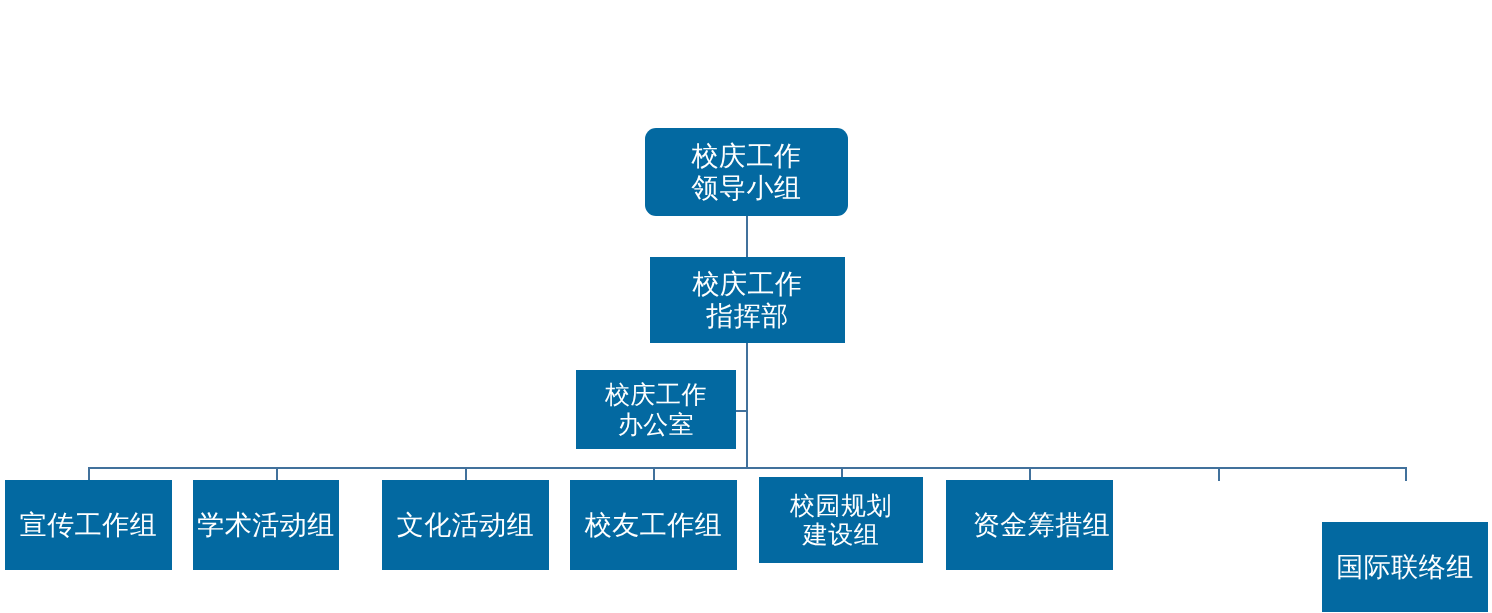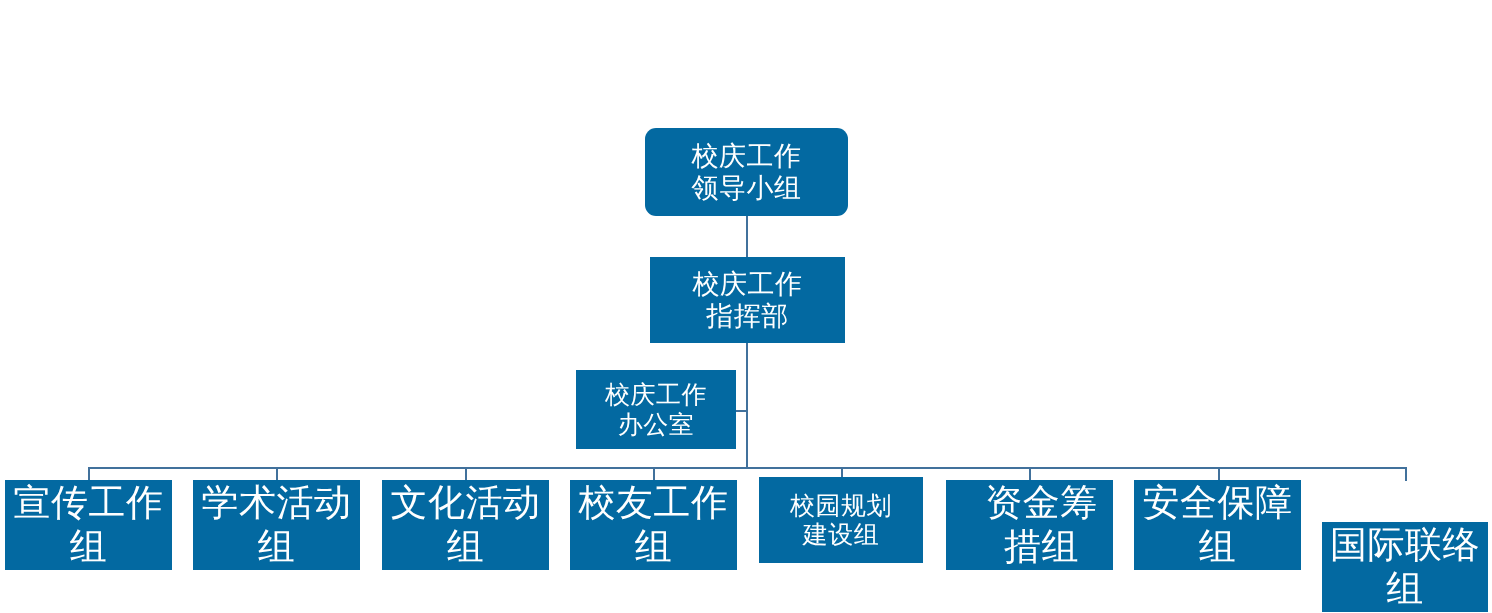--- a/index.html
+++ b/index.html
@@ -32,21 +32,21 @@
     letter-spacing: 0.5px;
     white-space: pre-line;
     z-index: 2;
   }
   .node.rounded {
     border-radius: 11px;
   }
   .node.lvl1 { font-size: 27px; }
   .node.lvl2 { font-size: 27px; }
   .node.lvl3 { font-size: 25px; }
-  .node.leaf { font-size: 37px; }
+  .node.leaf { font-size: 27px; }
   .node.leaf-2line { font-size: 25px; }
 
   .connector {
     position: absolute;
     background: #41719C;
     z-index: 1;
   }
   .connector.v { width: 2px; }
   .connector.h { height: 2px; }
 </style>
@@ -76,28 +76,27 @@
 领导小组</div>
 
   <div class="node lvl2" style="left:650px; top:257px; width:195px; height:86px;">校庆工作
 指挥部</div>
 
   <div class="node lvl3" style="left:576px; top:370px; width:160px; height:79px;">校庆工作
 办公室</div>
 
   <div class="node leaf" style="left:5px; top:480px; width:167px; height:90px;">宣传工作组</div>
 
-  <div class="node leaf" style="left:193px; top:480px; width:167px; height:90px;">学术活动组</div>
+  <div class="node leaf" style="left:193px; top:480px; width:146px; height:90px;">学术活动组</div>
 
   <div class="node leaf" style="left:382px; top:480px; width:167px; height:90px;">文化活动组</div>
 
   <div class="node leaf" style="left:570px; top:480px; width:167px; height:90px;">校友工作组</div>
 
   <div class="node leaf-2line" style="left:759px; top:477px; width:164px; height:86px;">校园规划
 建设组</div>
 
   <div class="node leaf" style="left:946px; top:480px; width:167px; height:90px;padding-left:24px;">资金筹措组</div>
 
-  <div class="node leaf" style="left:1134px; top:480px; width:167px; height:90px;">安全保障组</div>
 
   <div class="node leaf" style="left:1322px; top:480px; width:166px; height:90px;margin-top:42px;">国际联络组</div>
 
 </div>
 
 </body></html>

